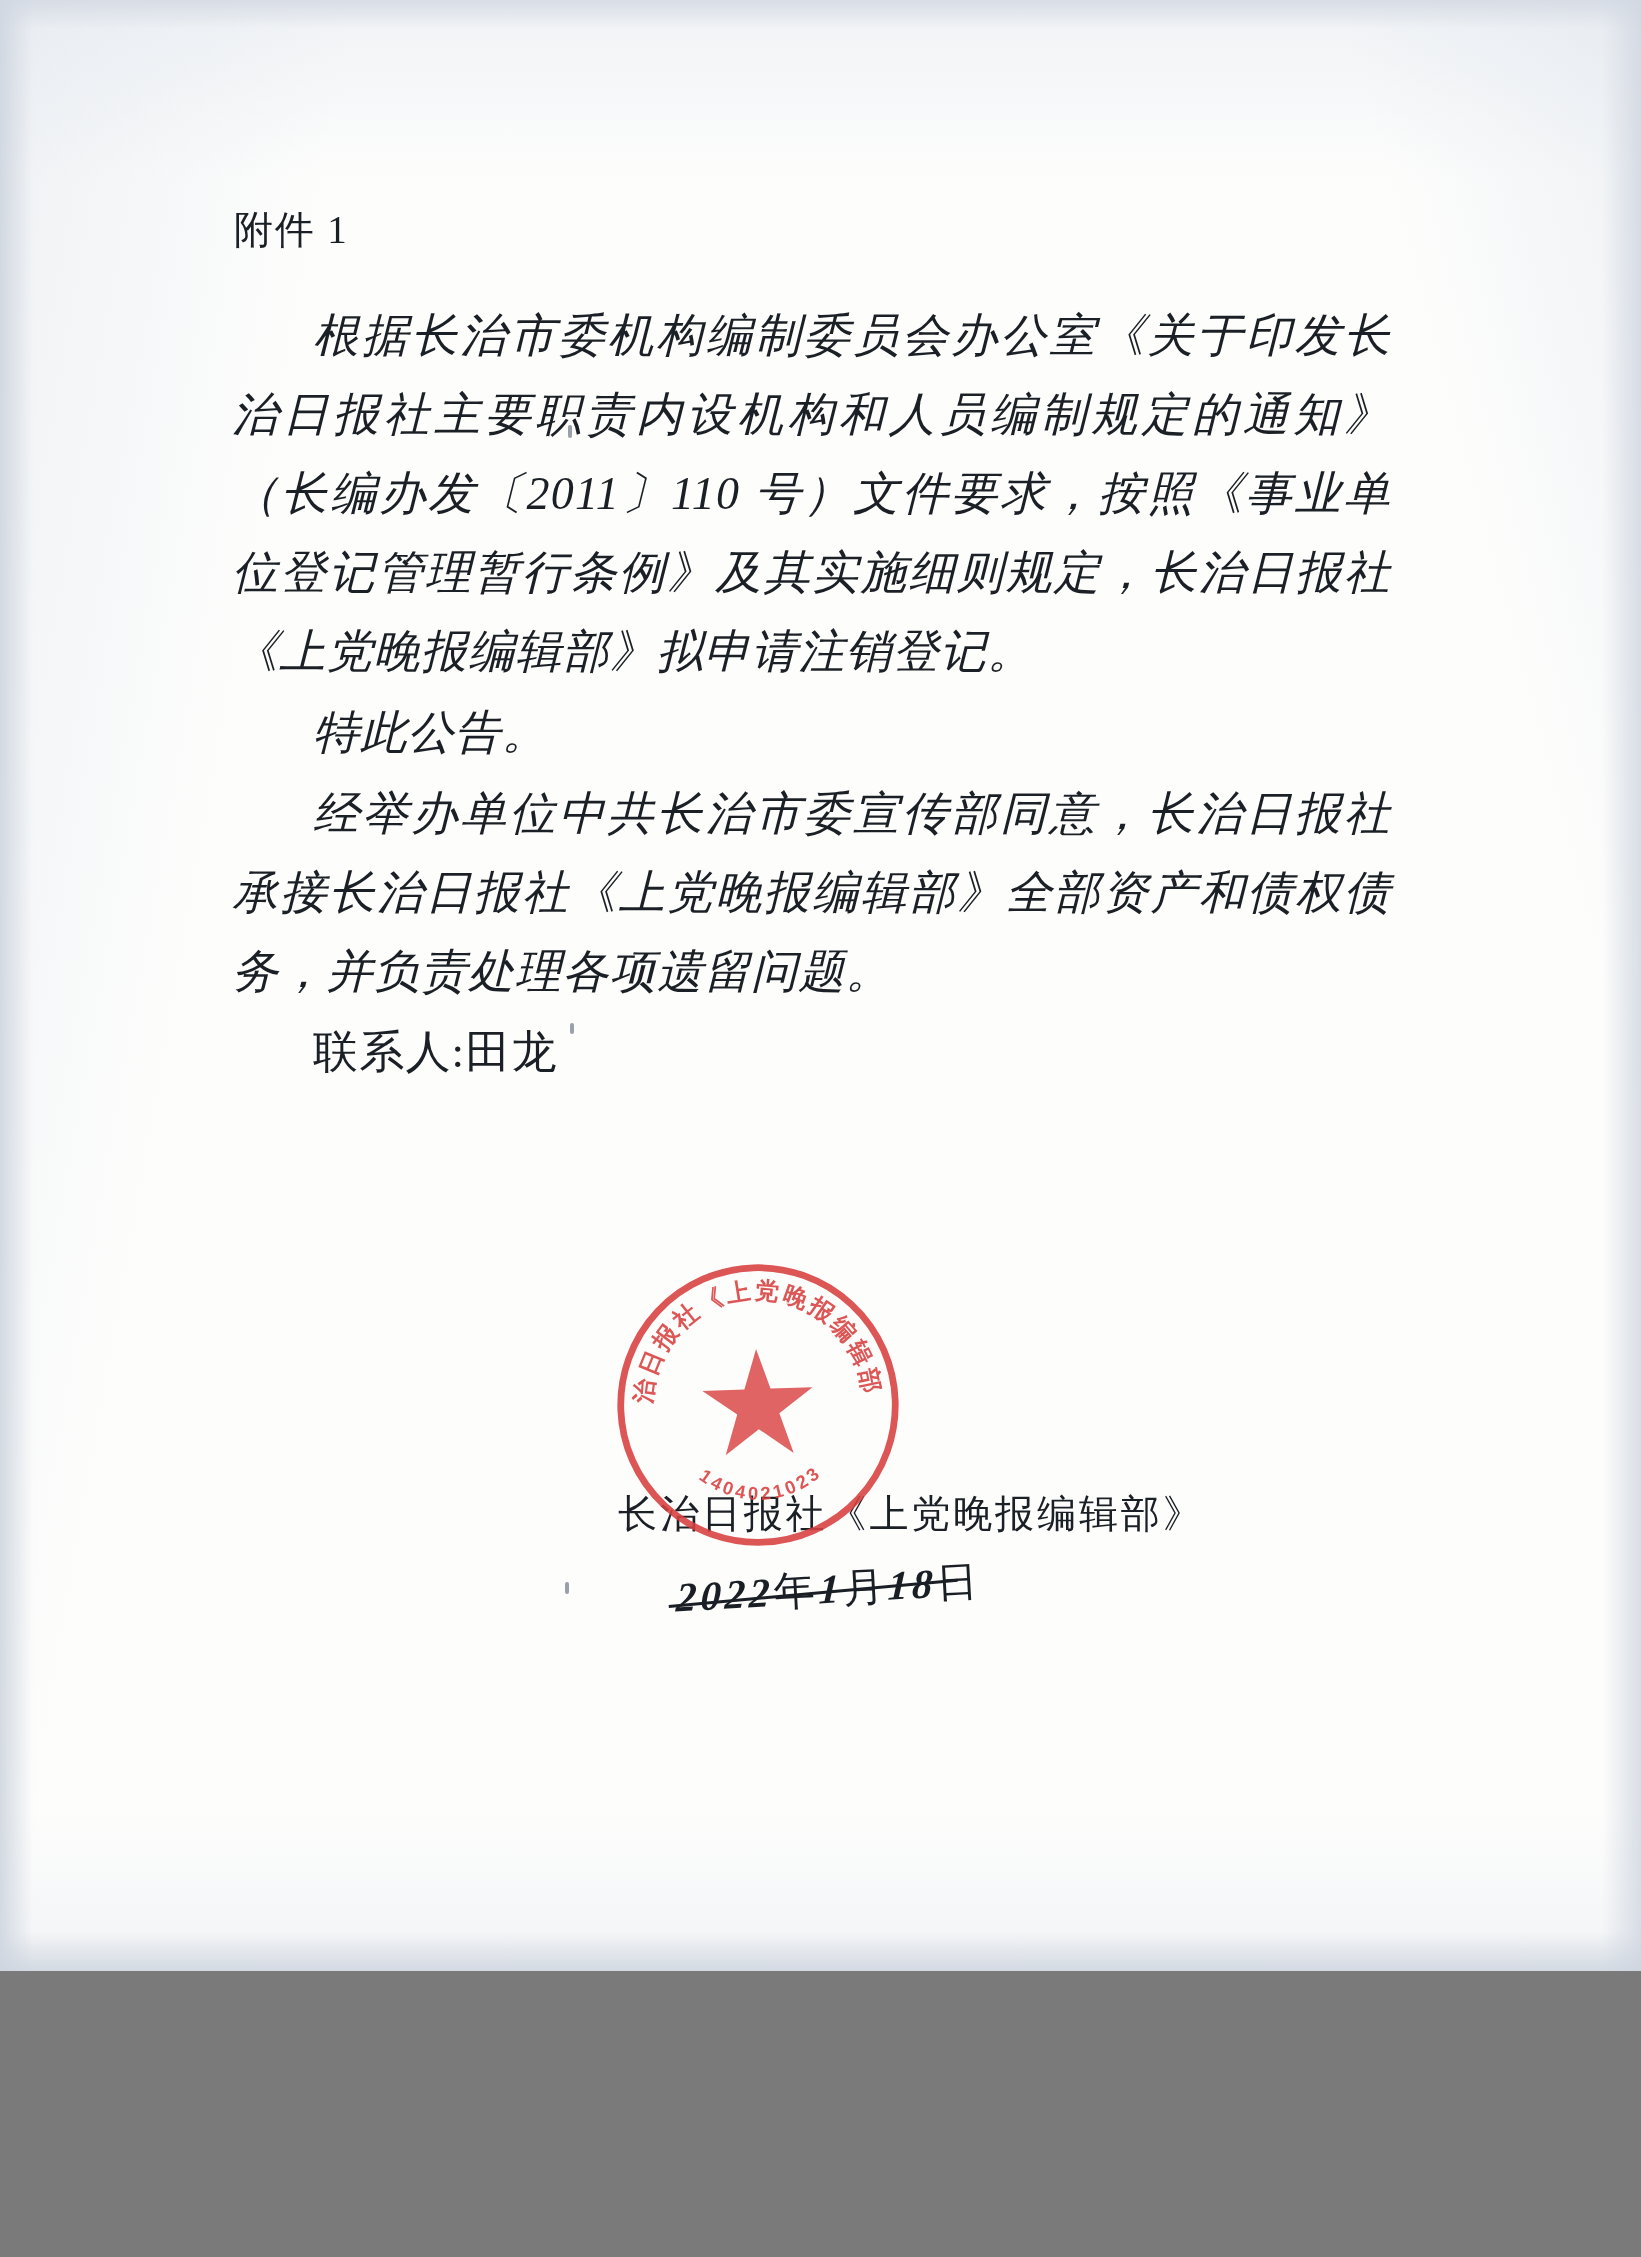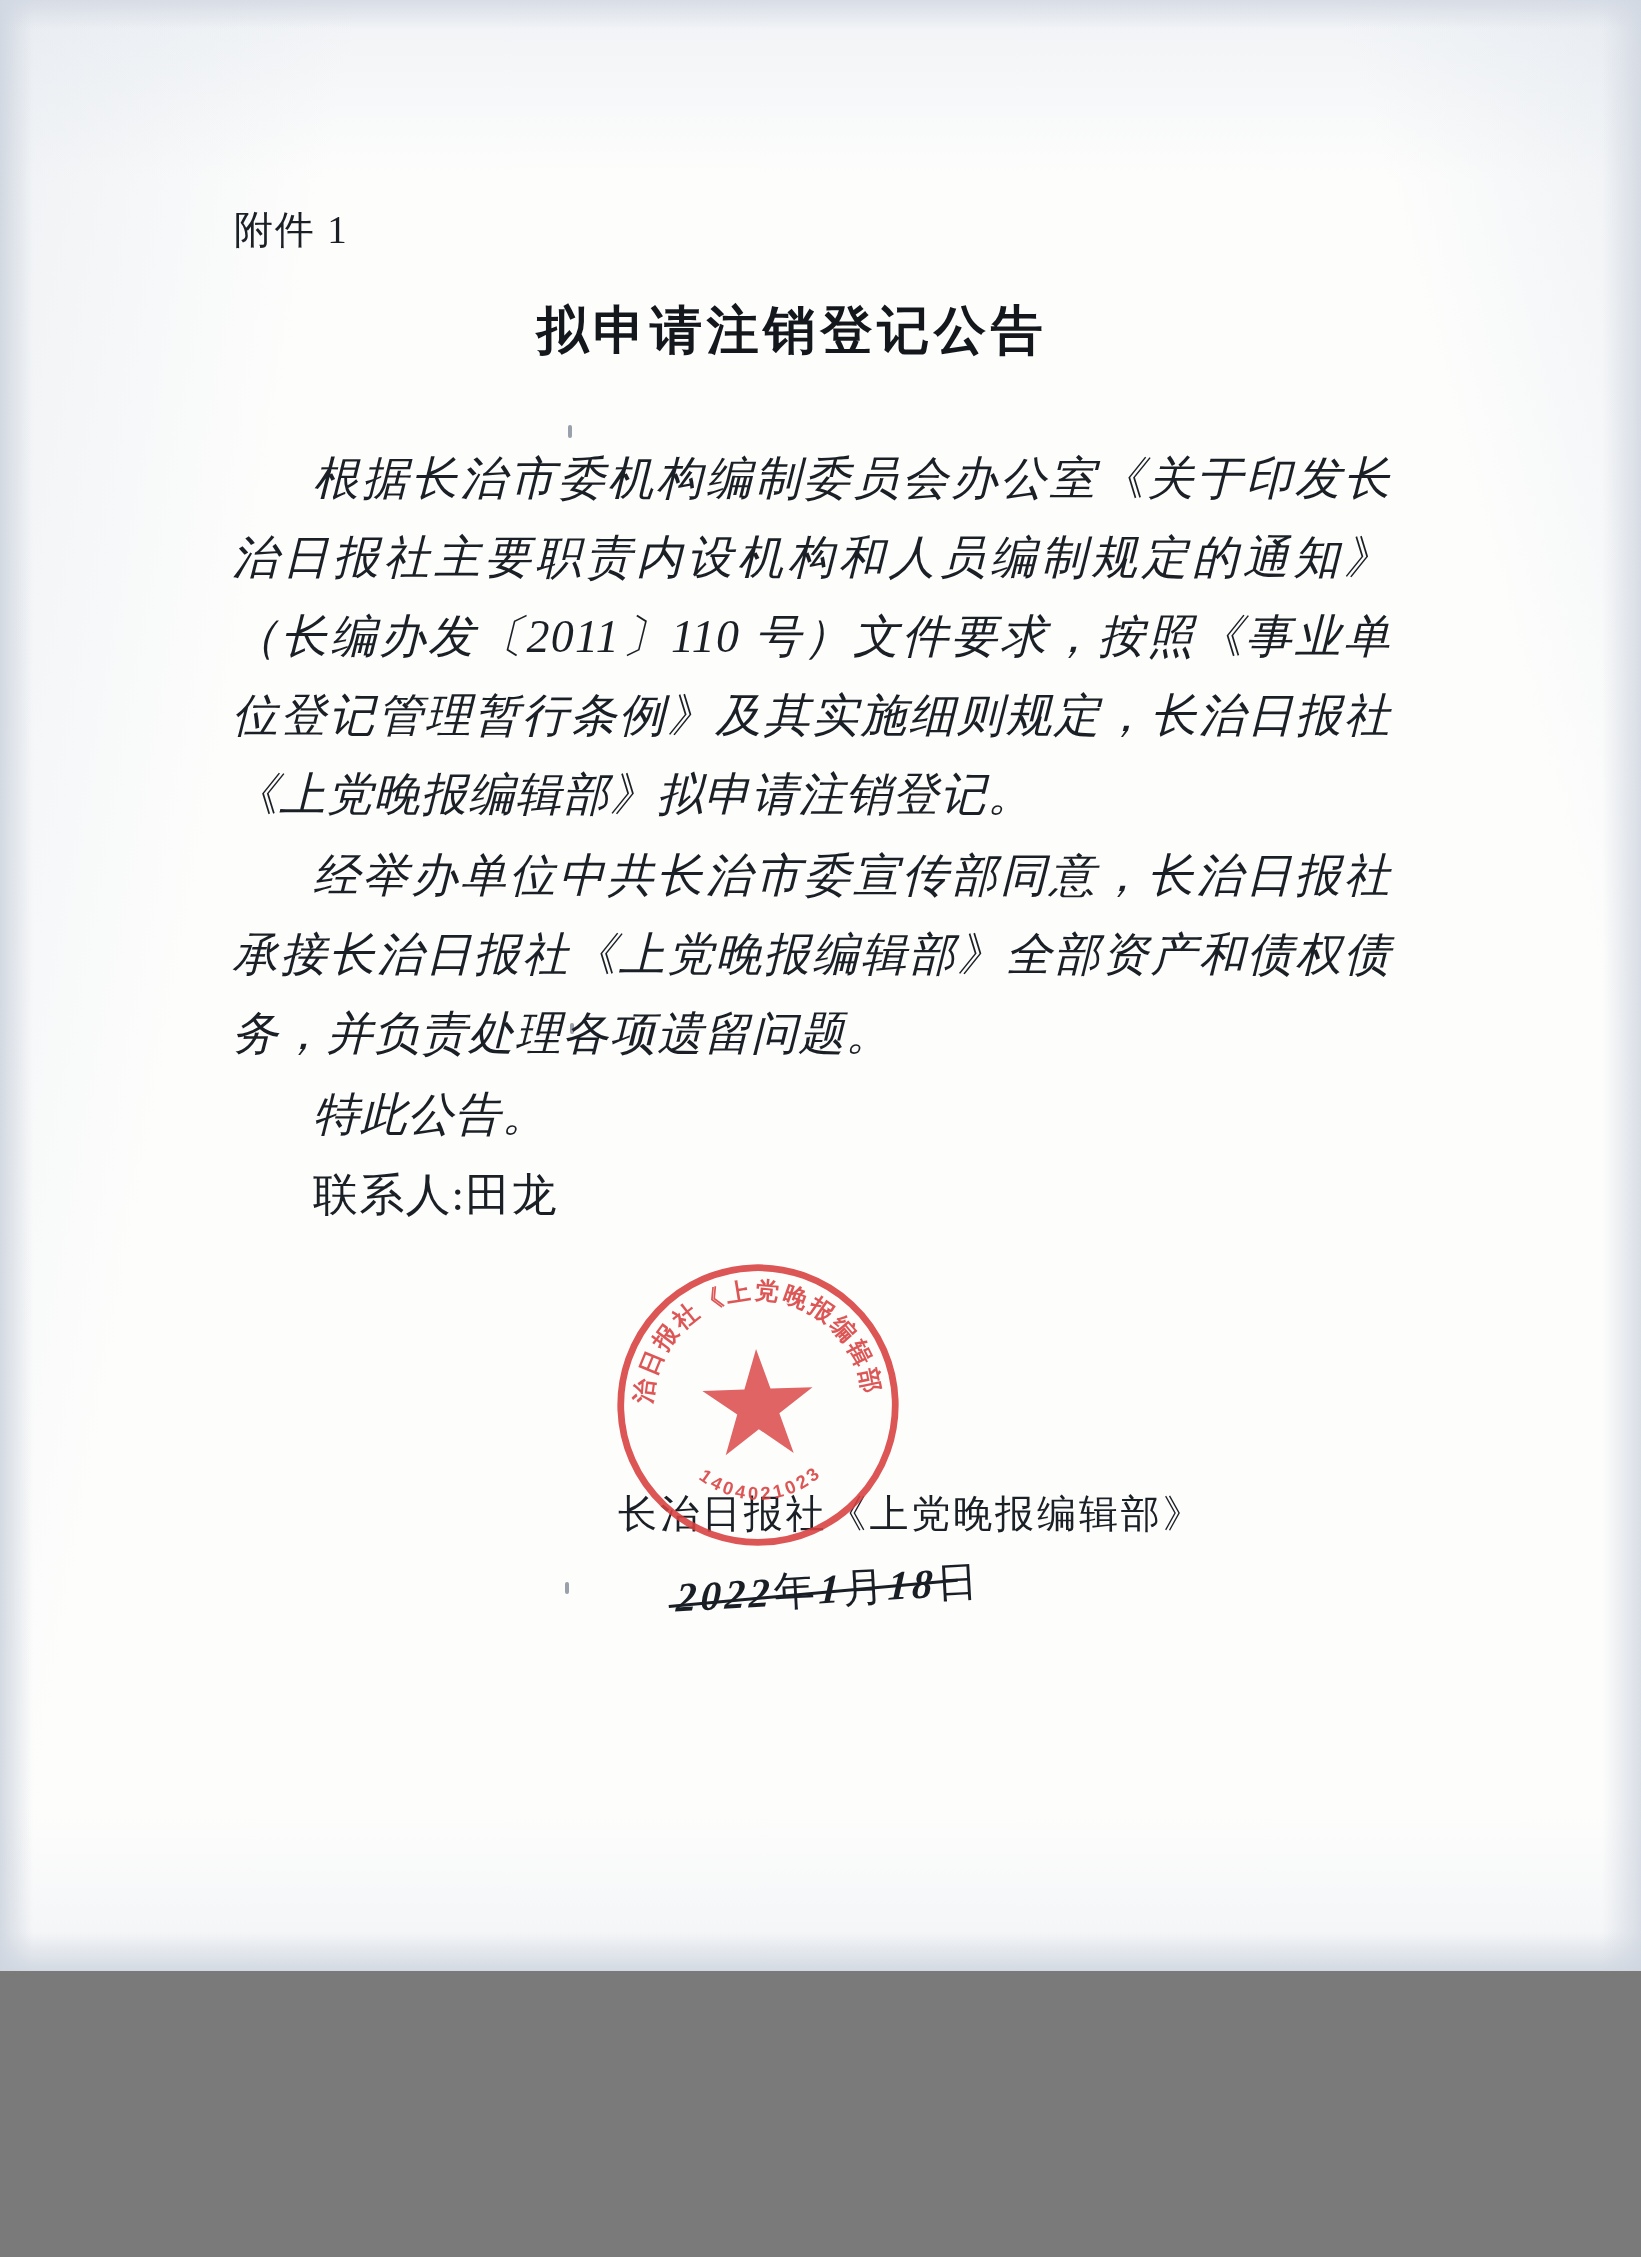--- a/index.html
+++ b/index.html
@@ -178,27 +178,26 @@
 
   <div class="speck" style="left:568px; top:425px; width:3.9px; height:12.6px; border-radius:1.9px;"></div>
   <div class="speck" style="left:570px; top:1023px; width:3.9px; height:10.6px; border-radius:1.9px;"></div>
   <div class="speck" style="left:565px; top:1582px; width:3.9px; height:11.6px; border-radius:1.9px;"></div>
   <div class="speck" style="left:562px; top:2211px; width:3.9px; height:10.6px; border-radius:1.9px;"></div>
 
   <div class="content">
 
     <p class="attachment-label">附件 1</p>
 
-    <h1 class="doc-title">拟申请注销登记公告</h1>
 
     <p class="body-para">根据长治市委机构编制委员会办公室《关于印发长治日报社主要职责内设机构和人员编制规定的通知》（长编办发〔2011〕110 号）文件要求，按照《事业单位登记管理暂行条例》及其实施细则规定，长治日报社《上党晚报编辑部》拟申请注销登记。</p>
 
+    <p class="body-para">特此公告。</p>
+
     <p class="body-para">经举办单位中共长治市委宣传部同意，长治日报社承接长治日报社《上党晚报编辑部》全部资产和债权债务，并负责处理各项遗留问题。</p>
-
-    <p class="body-para">特此公告。</p>
 
     <p class="contact-line">联系人:田龙</p>
 
 
   </div>
 
   <div class="signature-block">
     <p class="sign-org">长治日报社《上党晚报编辑部》</p>
   </div>
 

